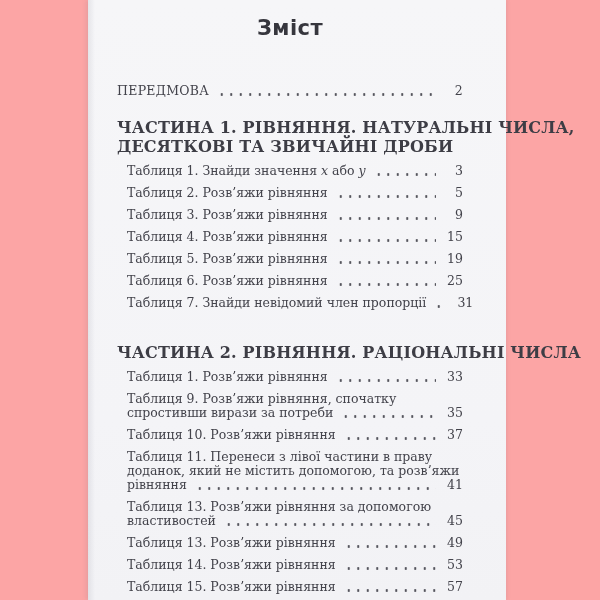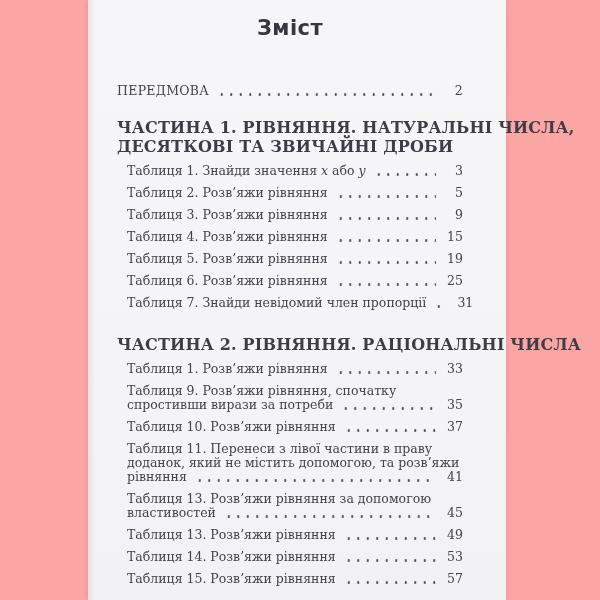--- a/index.html
+++ b/index.html
@@ -42,21 +42,21 @@
     text-align: center;
     margin: 0 0 44px 0;
     letter-spacing: 0.4px;
   }
   .toc { font-size: 12.5px; line-height: 14px; }
   .preface-row {
     display: flex;
     margin-bottom: 20px;
     letter-spacing: 0.3px;
   }
-  .section:not(:first-child) { margin-top: 25px; }
+  .section:not(:first-child) { margin-top: 33px; }
   .section-heading {
     font-weight: bold;
     font-size: 16px;
     line-height: 19px;
     letter-spacing: 0.2px;
     margin-bottom: 8px;
     white-space: nowrap;
     color: #3d3d45;
   }
   .entry {

